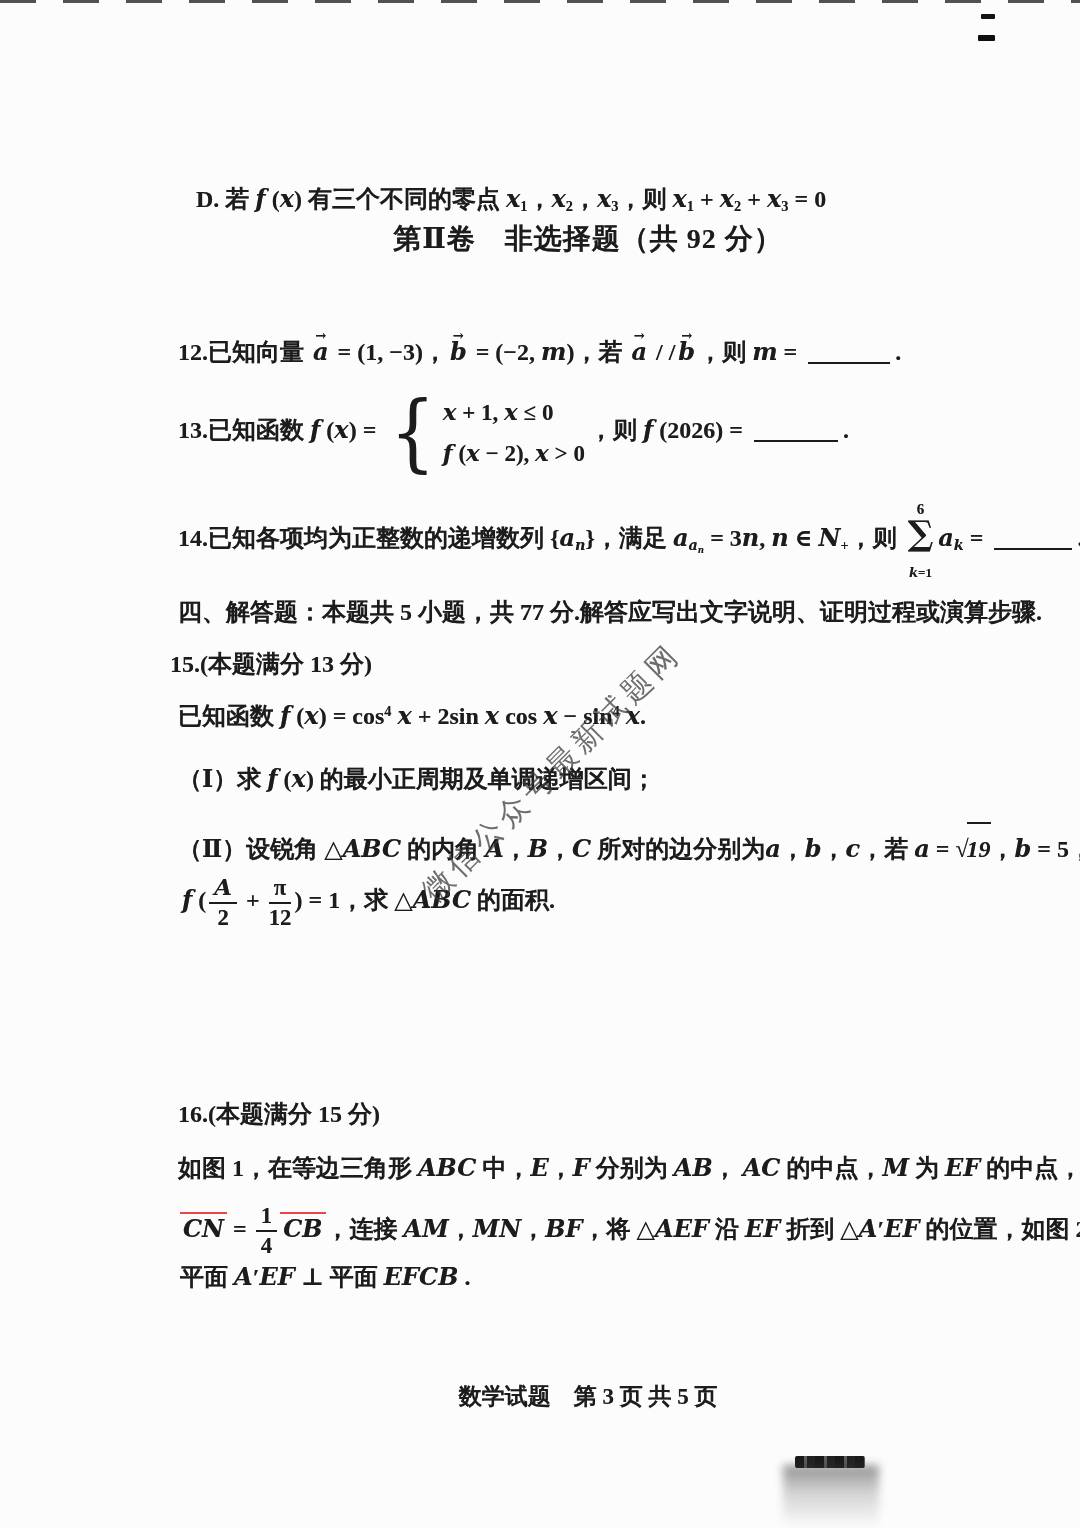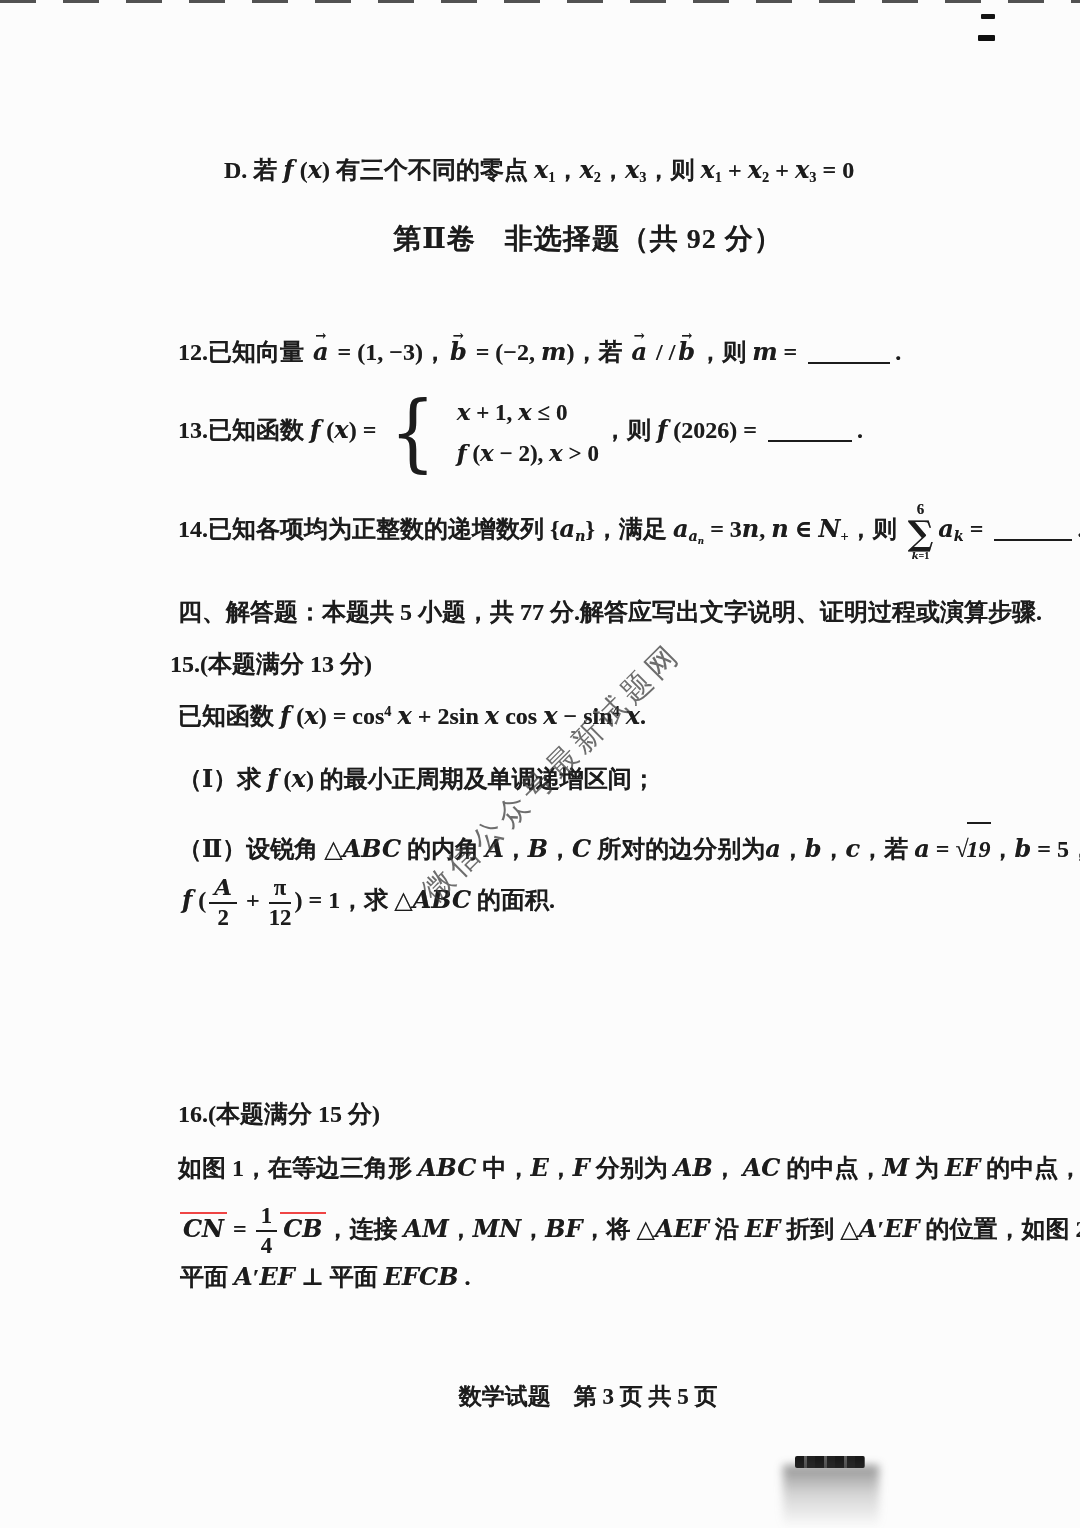--- a/index.html
+++ b/index.html
@@ -19,26 +19,26 @@
   i{font-family:"DejaVu Serif",serif;font-style:italic;font-weight:inherit;}
   sub,sup{font-size:0.60em;}
   sub{vertical-align:-0.3em;}
   sup{vertical-align:0.55em;}
   
   .vec{position:relative;display:inline-block;font-family:"DejaVu Serif",serif;font-style:italic;padding:0 2px;margin:0 1px;}
   .vec .arr{position:absolute;top:-0.72em;left:50%;transform:translateX(-50%);font-size:0.55em;font-style:normal;}
   
   .cases{display:inline-flex;align-items:center;vertical-align:middle;margin:0 4px;}
   .brace{font-size:84px;line-height:0.82;font-family:"DejaVu Serif",serif;font-weight:400;transform:scaleX(0.85);}
-  .case-col{display:inline-flex;flex-direction:column;gap:9px;text-align:left;margin-left:17px;font-size:23px;justify-content:center;}
+  .case-col{display:inline-flex;flex-direction:column;gap:9px;text-align:left;margin-left:3px;font-size:23px;justify-content:center;}
   
   .sum{display:inline-flex;flex-direction:column;align-items:center;vertical-align:middle;line-height:1;margin:0 5px;}
   .s-top{font-size:15px;font-weight:700;margin-bottom:1px;}
   .s-sig{font-size:34px;line-height:0.9;font-family:"DejaVu Serif",serif;}
-  .s-bot{font-size:10px;font-weight:700;margin-top:2px;}
+  .s-bot{font-size:13px;font-weight:700;margin-top:17px;}
   
   .frac{display:inline-flex;flex-direction:column;align-items:center;vertical-align:middle;line-height:1.15;margin:0 3px;font-size:0.95em;}
   .ft{border-bottom:2px solid #1c1c1c;padding:0 5px 1px;}
   .fb{padding-top:1px;}
   
   .ovl{display:inline-block;border-top:2px solid #ef4444;padding:2px 3px 0;line-height:1.05;margin-top:16px;}
   
   .sqrtv{white-space:nowrap;}
   .sqrtv .sq-n{border-top:2px solid #1c1c1c;padding-top:12px;margin-left:-2px;font-style:italic;}
   
@@ -68,21 +68,21 @@
 <div class="page">
 
   <div class="top-strip"></div>
   <div class="dash1"></div>
   <div class="dash2"></div>
   <div class="smudge-marks"></div>
   <div class="smudge-tail"></div>
 
   <div class="watermark">微信公众号最新试题网</div>
 
-  <div class="line" style="left:196px;top:154px;font-weight:600;margin-left:28px;">D. 若 <i>f</i> (<i>x</i>) 有三个不同的零点 <i>x</i><sub>1</sub>，<i>x</i><sub>2</sub>，<i>x</i><sub>3</sub>，则 <i>x</i><sub>1</sub> + <i>x</i><sub>2</sub> + <i>x</i><sub>3</sub> = 0</div>
+  <div class="line" style="left:196px;top:183px;font-weight:600;">D. 若 <i>f</i> (<i>x</i>) 有三个不同的零点 <i>x</i><sub>1</sub>，<i>x</i><sub>2</sub>，<i>x</i><sub>3</sub>，则 <i>x</i><sub>1</sub> + <i>x</i><sub>2</sub> + <i>x</i><sub>3</sub> = 0</div>
 
   <div class="line center big-title" style="top:220px;">第Ⅱ卷　非选择题（共 92 分）</div>
 
   <div class="line" style="left:178px;top:336px;">12.已知向量 <span class="vec">a<span class="arr">→</span></span> = (1, −3)，<span class="vec">b<span class="arr">→</span></span> = (−2, <i>m</i>)，若 <span class="vec">a<span class="arr">→</span></span> / /<span class="vec">b<span class="arr">→</span></span>，则 <i>m</i> = <span class="blank" style="width:82px"></span>.</div>
   <div class="line" style="left:178px;top:396px;">13.已知函数 <i>f</i> (<i>x</i>) = <span class="cases">
         <span class="brace">{</span>
         <span class="case-col">
           <span><i>x</i> + 1, <i>x</i> ≤ 0</span>
           <span><i>f</i> (<i>x</i> − 2), <i>x</i> &gt; 0</span>
         </span>

